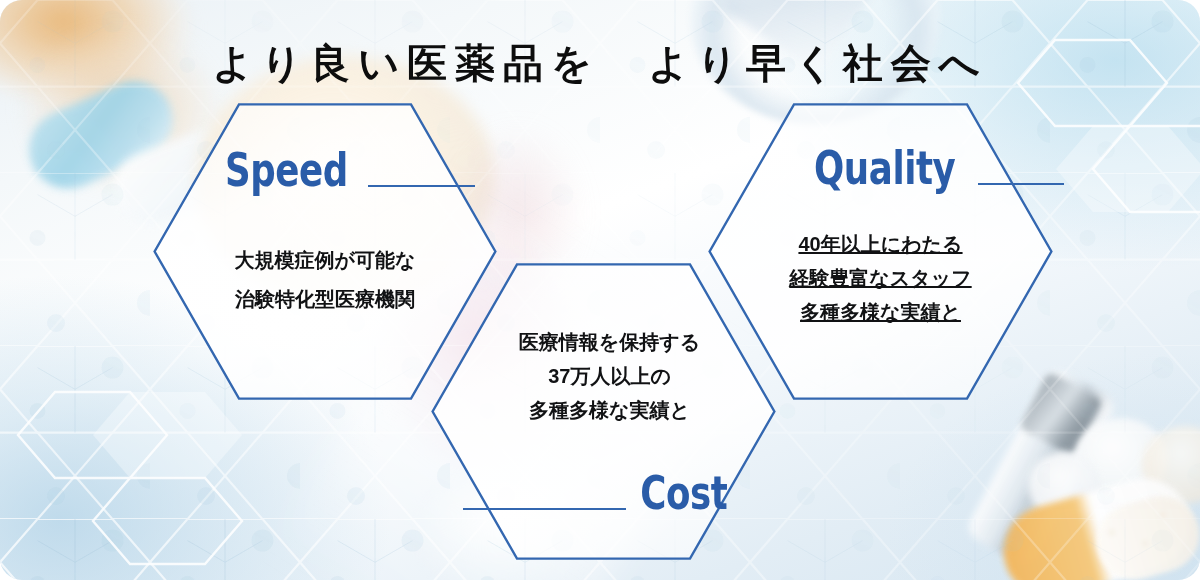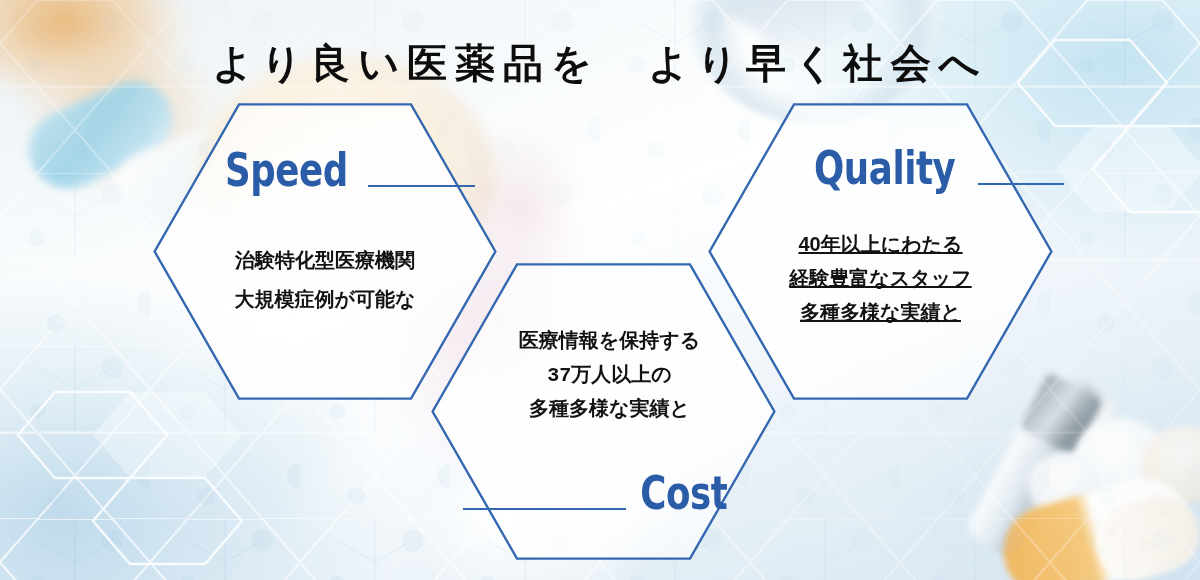--- a/index.html
+++ b/index.html
@@ -7,20 +7,21 @@
   body{
     font-family:"Liberation Sans","DejaVu Sans",sans-serif;
     background:#ffffff;
   }
   #stage{
     position:relative;
     width:1200px;
     height:580px;
     overflow:hidden;
     background:#eef4f8;
+    border-radius:22px;
   }
 
   
   .bg-layer{position:absolute;inset:0;pointer-events:none;}
 
   
   .bg-base{
     background:
       linear-gradient(160deg,#eaf1f6 0%,#f4f8fa 18%,#ffffff 42%,#f2f7fb 62%,#e2edf5 82%,#d6e6f1 100%);
   }
@@ -233,21 +234,21 @@
   #hex-quality .kicker-wrap{
     position:absolute;left:78px;top:42px;width:250px;margin-left:28px;
   }
   #hex-quality .body-lines{
     position:absolute;left:0;right:0;top:124px;text-decoration:underline;
   }
 
   
   #hex-cost{left:431px;top:263px;width:345px;height:297px;}
   #hex-cost .body-lines{
-    position:absolute;left:12px;right:0;top:62px;font-family:Liberation Mono, monospace;
+    position:absolute;left:12px;right:0;top:62px;
   }
   #hex-cost .kicker-wrap{
     position:absolute;left:32px;bottom:44px;width:264px;
   }
   #hex-cost .kicker{
     transform:scaleX(.86);
     transform-origin:right center;
   }
   #hex-cost .kicker-row{}
 </style>
@@ -345,22 +346,22 @@
       <polygon class="hex-stroke" points="86,1.4 258,1.4 342.4,148.5 258,295.6 86,295.6 1.6,148.5"></polygon>
     </svg>
     <div class="hex-content">
       <div class="kicker-wrap">
         <div class="kicker-row">
           <span class="kicker">Speed</span>
           <span class="kicker-rule"></span>
         </div>
       </div>
       <div class="body-lines">
+        <div>大規模症例が可能な</div>
         <div>治験特化型医療機関</div>
-        <div>大規模症例が可能な</div>
       </div>
     </div>
   </div>
 
   <div class="hex" id="hex-quality">
     <svg viewBox="0 0 345 297" width="345" height="297" aria-hidden="true">
       <polygon class="hex-fill" points="86,0 259,0 345,148.5 259,297 86,297 0,148.5"></polygon>
       <polygon class="hex-stroke" points="86,1.4 259,1.4 343.4,148.5 259,295.6 86,295.6 1.6,148.5"></polygon>
     </svg>
     <div class="hex-content">

